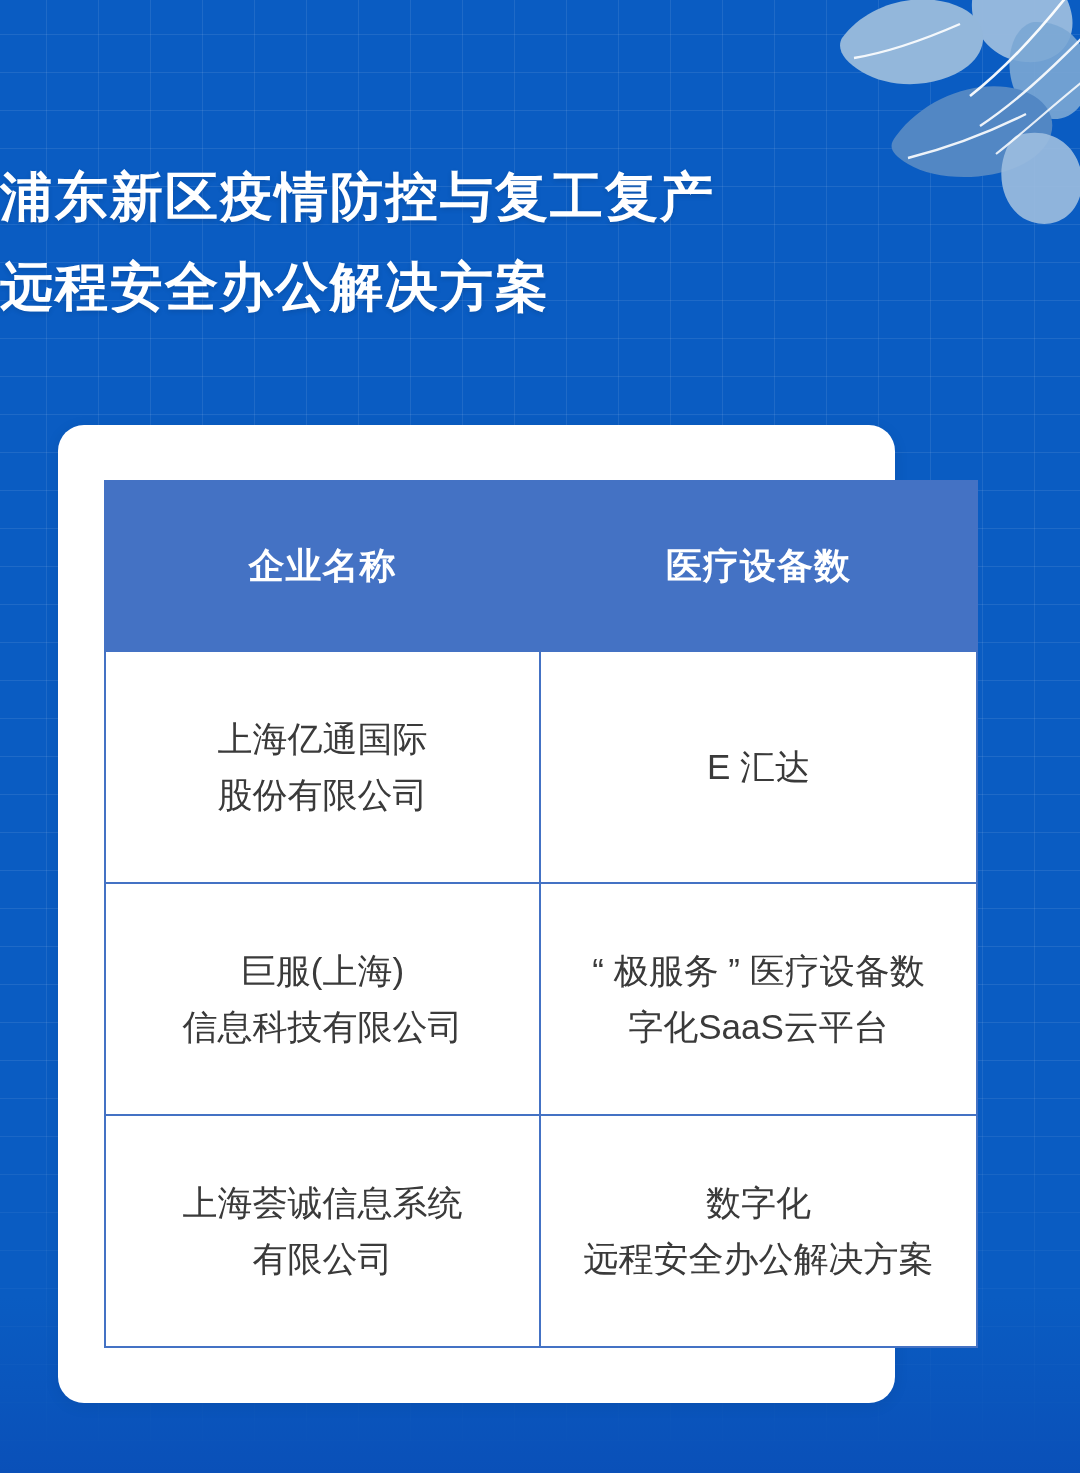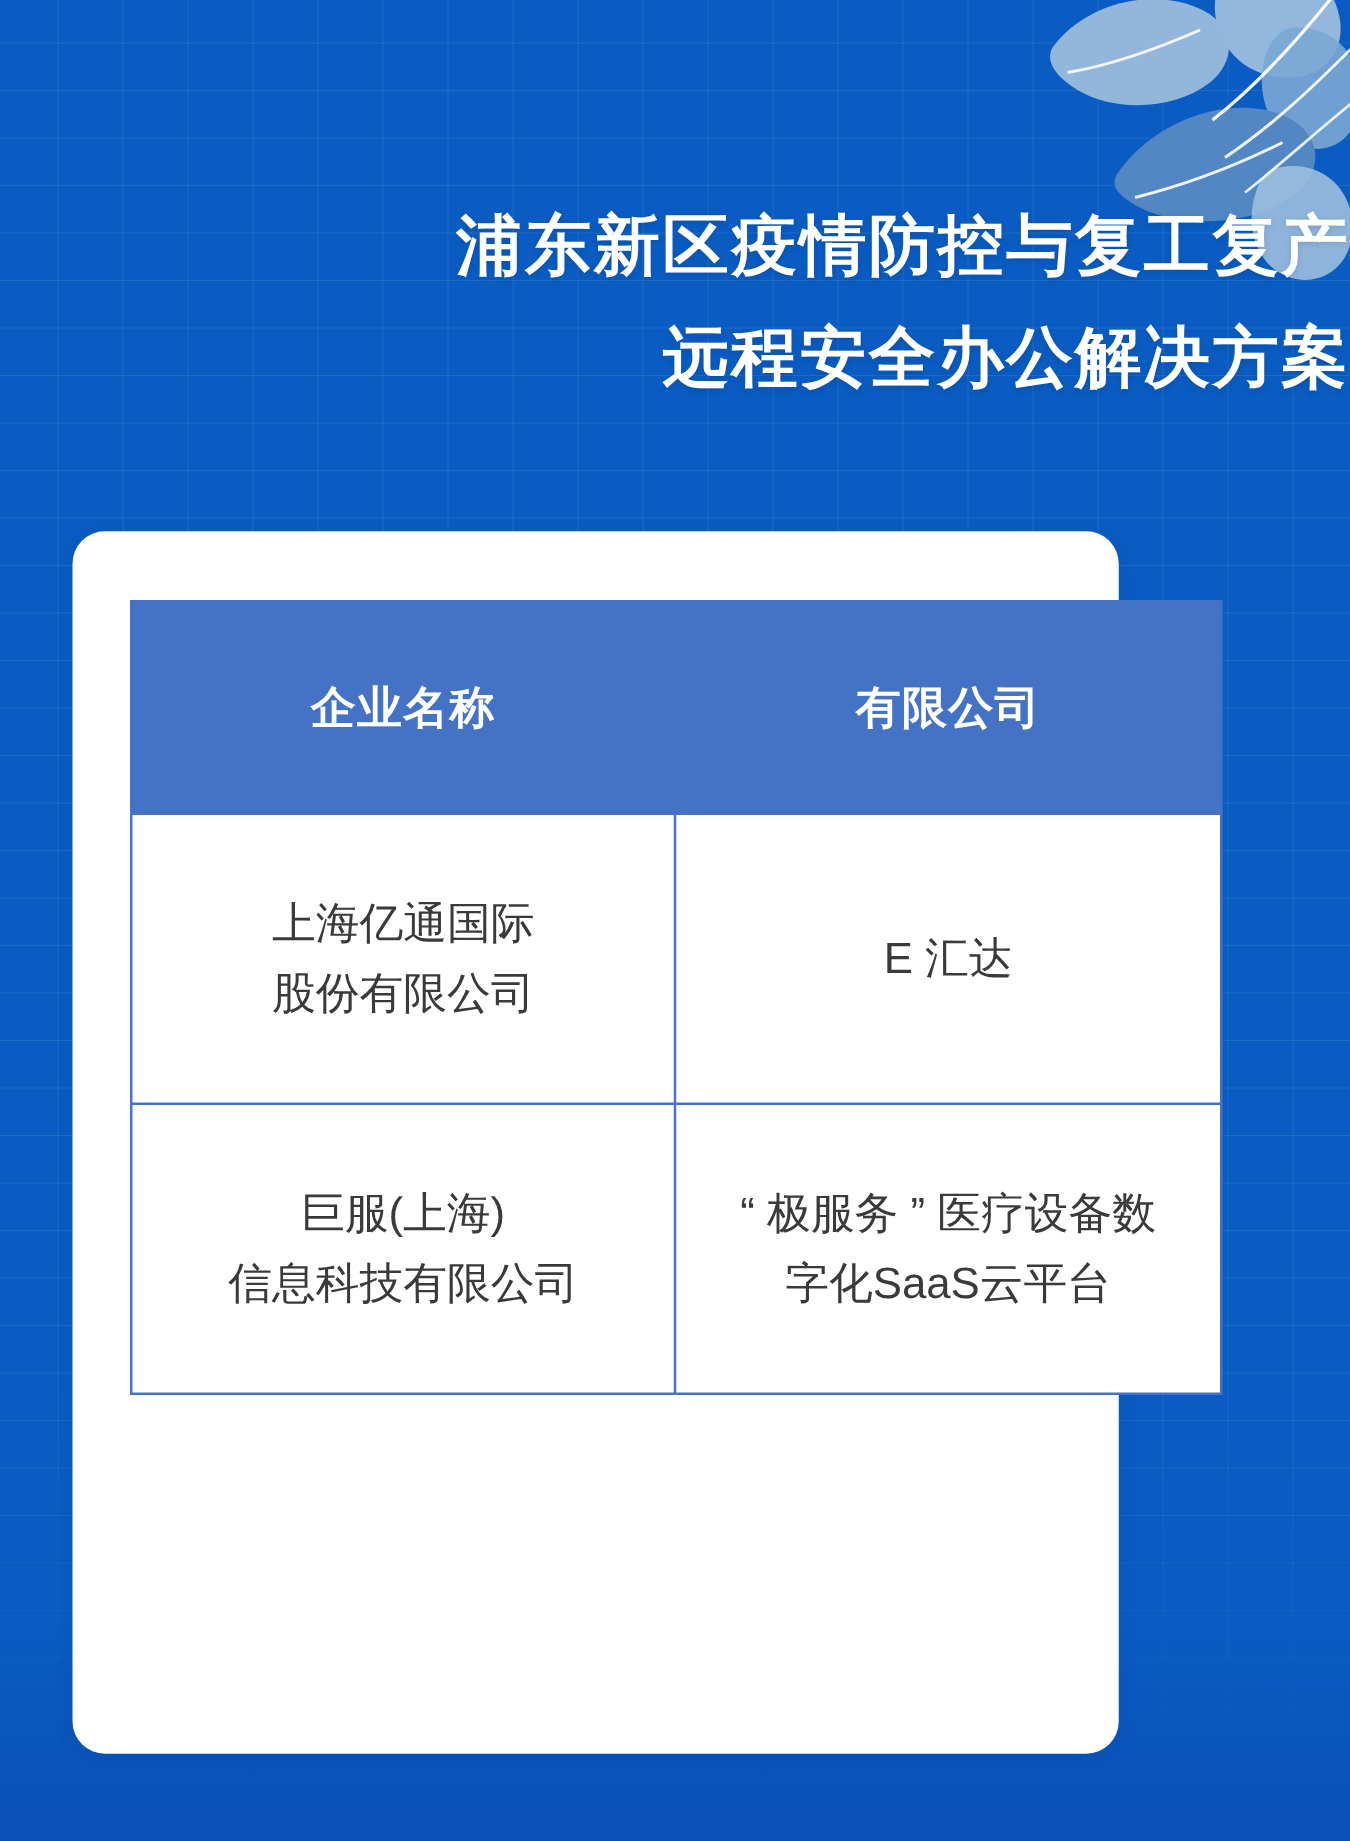--- a/index.html
+++ b/index.html
@@ -50,21 +50,21 @@
     z-index:2;
     pointer-events:none;
   }
 
   
   .title-wrap {
     position:absolute;
     left:0; right:0;
     top:152px;
     z-index:3;
-    text-align:right;
+    text-align:left;
   }
   .title-line {
     color:#ffffff;
     font-size:53px;
     font-weight:bold;
     line-height:90px;
     letter-spacing:2px;
     text-shadow:0 2px 5px rgba(0,0,0,0.12);
     white-space:nowrap;
   }
@@ -153,38 +153,48 @@
 
 <div class="card">
   <table class="tbl">
     <colgroup>
         <col class="c1">
         <col class="c2">
       </colgroup>
     <thead>
       <tr>
         <th>企业名称</th>
-        <th>有限公司</th>
+        <th>医疗设备数</th>
       </tr>
     </thead>
     <tbody>
       <tr>
         <td>
           <span class="cell-line">上海亿通国际</span>
           <span class="cell-line">股份有限公司</span>
         </td>
         <td>
           <span class="cell-line">E 汇达</span>
         </td>
       </tr>
       <tr>
         <td>
           <span class="cell-line">巨服(上海)</span>
           <span class="cell-line">信息科技有限公司</span>
         </td>
         <td>
           <span class="cell-line">“ 极服务 ” 医疗设备数</span>
           <span class="cell-line">字化SaaS云平台</span>
+        </td>
+      </tr>
+      <tr>
+        <td>
+          <span class="cell-line">上海荟诚信息系统</span>
+          <span class="cell-line">有限公司</span>
+        </td>
+        <td>
+          <span class="cell-line">数字化</span>
+          <span class="cell-line">远程安全办公解决方案</span>
         </td>
       </tr>
     </tbody>
   </table>
 </div>
 
 </body></html>

